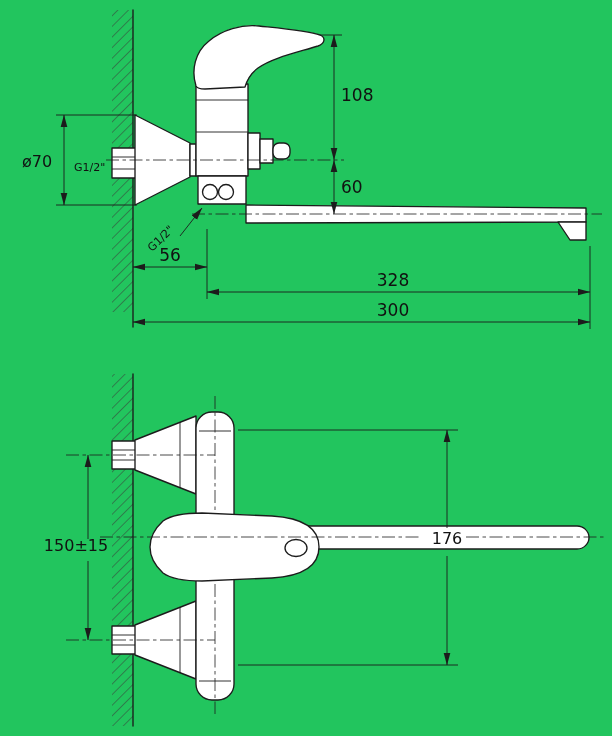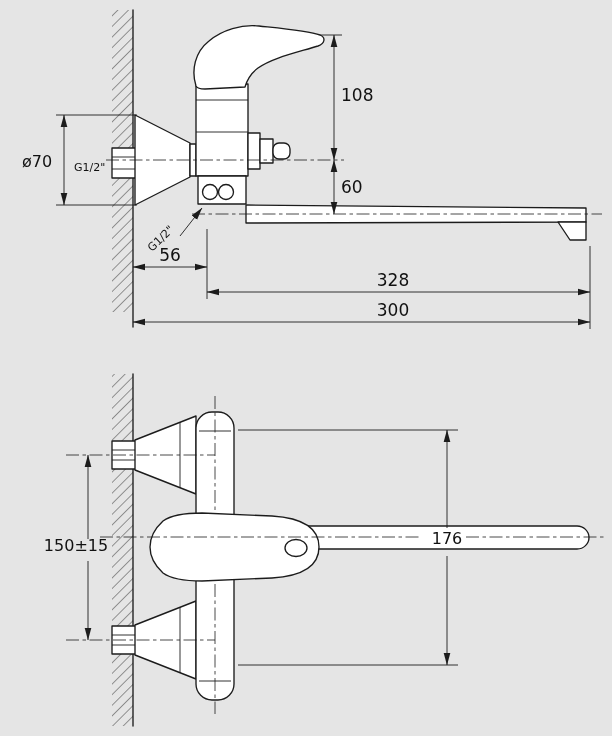--- a/index.html
+++ b/index.html
@@ -1,17 +1,17 @@
 <!DOCTYPE html>
 <html><head>
 <meta charset="utf-8">
 <title>Technical Drawing</title>
 <style>
   html,body{margin:0;padding:0;background:#ffffff;}
-  .stage{position:relative;width:612px;height:736px;background:#e5e5e5;overflow:hidden;}
+  .stage{position:relative;width:612px;height:736px;background:#22c55e;overflow:hidden;}
   svg{display:block;}
   .ol{stroke:#1c1c1c;stroke-width:1.35;fill:none;stroke-linecap:round;stroke-linejoin:round;}
   .olf{stroke:#1c1c1c;stroke-width:1.35;fill:#ffffff;stroke-linejoin:round;}
   .thin{stroke:#1c1c1c;stroke-width:0.9;fill:none;}
   .cl{stroke:#1c1c1c;stroke-width:0.8;fill:none;stroke-dasharray:13 3.5 3.5 3.5;}
   .dimtxt{font:17px "DejaVu Sans",sans-serif;fill:#111111;}
   .midtxt{font:16px "DejaVu Sans",sans-serif;fill:#111111;}
   .smtxt{font:11px "DejaVu Sans",sans-serif;fill:#111111;}
   .mid{text-anchor:middle;}
 </style>

